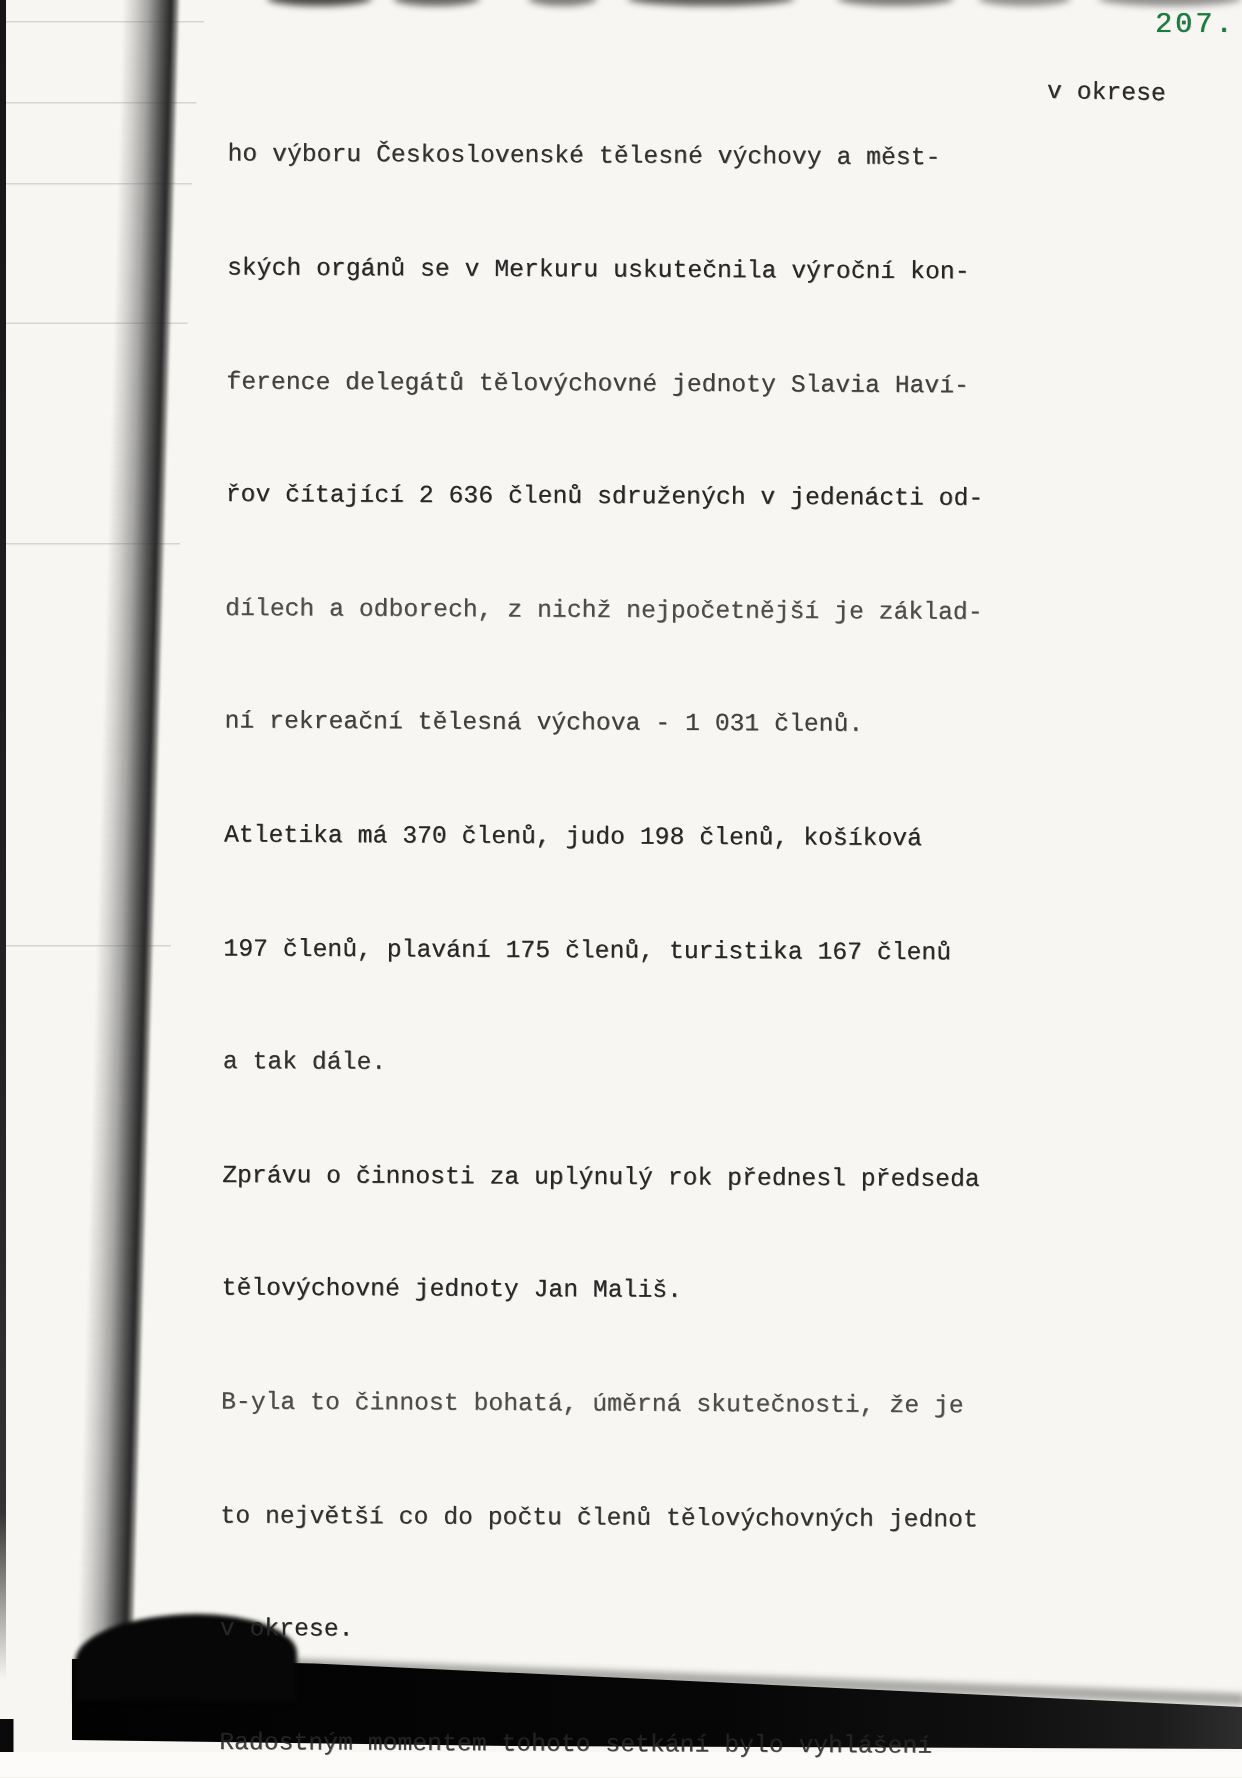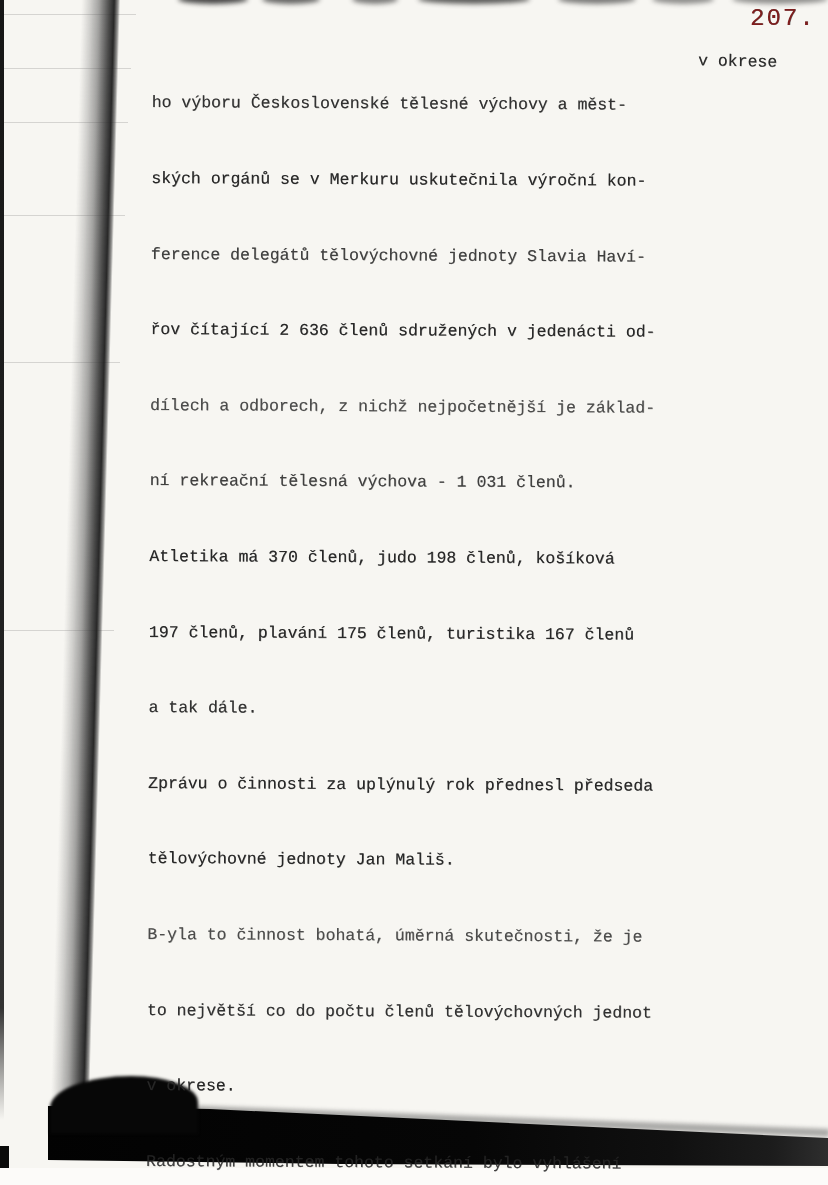--- a/index.html
+++ b/index.html
@@ -25,24 +25,24 @@
     text-shadow: 0.4px 0.3px 0.4px rgba(35,35,35,0.5);
   }
   .line { height: 25.2px; }
   
   .line:nth-child(3n)   { opacity: 0.88; }
   .line:nth-child(4n+1) { opacity: 0.95; }
   .line:nth-child(7n+5) { opacity: 0.82; }
 
   .page-number {
     position: absolute;
-    left: 750px;
+    left: 770px;
     top: 5px;
-    color: #7f1d1d;
-    font-size: 24px;
+    color: #15803d;
+    font-size: 19px;
     letter-spacing: 2px;
     text-shadow: 0.4px 0.4px 0.5px rgba(20,20,20,0.6);
   }
   .margin-note {
     position: absolute;
     left: 698px;
     top: 52px;
     color: #2a2a2a;
     font-size: 16.5px;
     transform: rotate(1.2deg);

